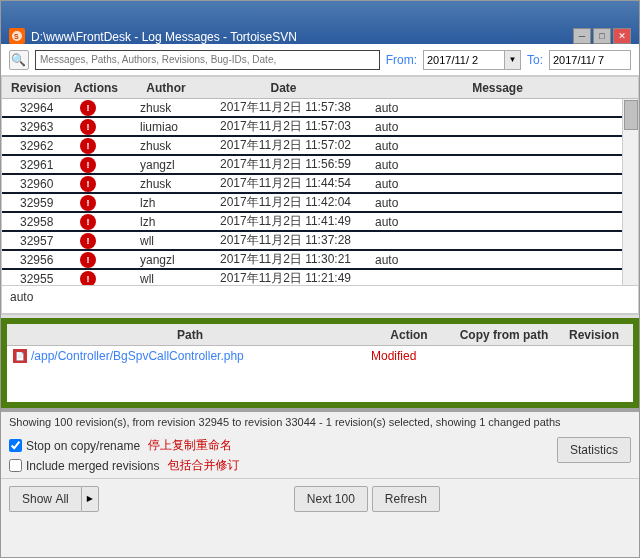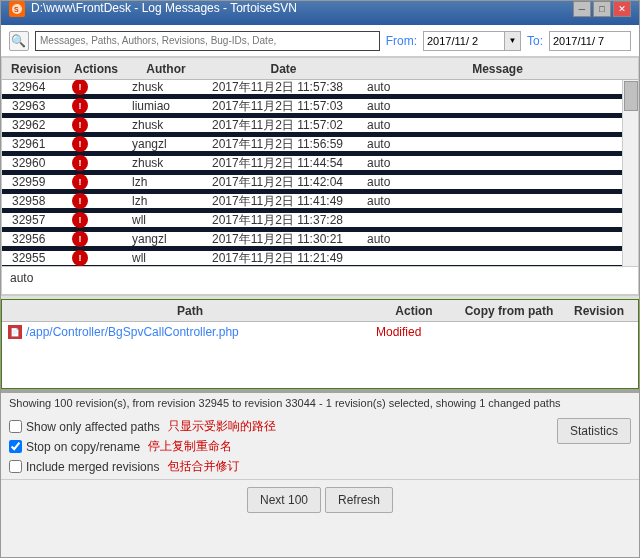--- a/index.html
+++ b/index.html
@@ -16,23 +16,23 @@
       height: 558px;
       border: 1px solid #999;
       display: flex;
       flex-direction: column;
       background: #f0f0f0;
     }
     
     .titlebar {
       background: linear-gradient(to bottom, #4d7ab0, #2b5a9e);
       color: white;
-      height: 24px;
-      display: flex;
-      align-items: flex-start;
+      height: 43px;
+      display: flex;
+      align-items: flex-end;
       padding: 0 8px;
       flex-shrink: 0;
     }
     .titlebar-icon {
       width: 16px;
       height: 16px;
       margin-right: 6px;
       background: #ff6600;
       border-radius: 2px;
       display: flex;
@@ -162,22 +162,22 @@
       text-align: center;
     }
     .table-body {
       overflow-y: auto;
       height: calc(100% - 22px);
     }
     .table-row {
       display: flex;
       align-items: center;
       height: 19px;
-      padding: 0 8px;
-      border-bottom: 5px solid #0f172a;
+      padding: 0 16px;
+      border-bottom: 2px solid #0f172a;
     }
     .td {
       font-size: 12px;
       color: #333;
       padding: 0 2px;
       overflow: hidden;
       white-space: nowrap;
     }
     .action-icon {
       width: 16px;
@@ -208,21 +208,21 @@
     .divider {
       height: 4px;
       background: #e0e0e0;
       border-top: 1px solid #ccc;
       flex-shrink: 0;
     }
 
     
     .path-table-area {
       background: white;
-      border: 1px solid #4d7c0f;
+      border: 6px solid #4d7c0f;
       flex-shrink: 0;
       height: 90px;
       overflow: hidden;
     }
     .path-table-header {
       display: flex;
       background: #e8e8e8;
       border-bottom: 1px solid #bbb;
       height: 22px;
       align-items: center;
@@ -548,40 +548,41 @@
       </div>
   </div>
 
   <div class="statusbar">
     <span>Showing 100 revision(s), from revision 32945 to revision 33044 - 1 revision(s) selected, showing 1 changed paths</span>
   </div>
 
   <div class="options-stats-row">
     <div class="options-col" id="options-col">
 
-    <div class="option-row">
-    <input type="checkbox" style="">
-    <span class="option-label-normal">Show only affected paths</span>
-    <span class="option-label-cn">只显示受影响的路径</span>
-  </div>
         <div class="option-row">
     <input type="checkbox" checked="" style="">
     <span class="option-label-normal">Stop on copy/rename</span>
     <span class="option-label-cn">停上复制重命名</span>
   </div>
         <div class="option-row">
     <input type="checkbox" style="">
     <span class="option-label-normal">Include merged revisions</span>
     <span class="option-label-cn">包括合并修订</span>
   </div>
       </div>
     <div class="stats-col">
       <button class="btn-stats">Statistics</button>
     </div>
   </div>
 
   <div class="bottombar">
+    <div class="show-all-group">
+      <button class="btn">
+        <span>Show</span>&nbsp;<span>All</span>
+      </button>
+      <div class="show-all-arrow">▶</div>
+    </div>
     <div class="spacer"></div>
     <button class="btn">Next 100</button>
     <button class="btn">Refresh</button>
     <div class="spacer"></div>
   </div>
 </div>
 
 </body></html>

